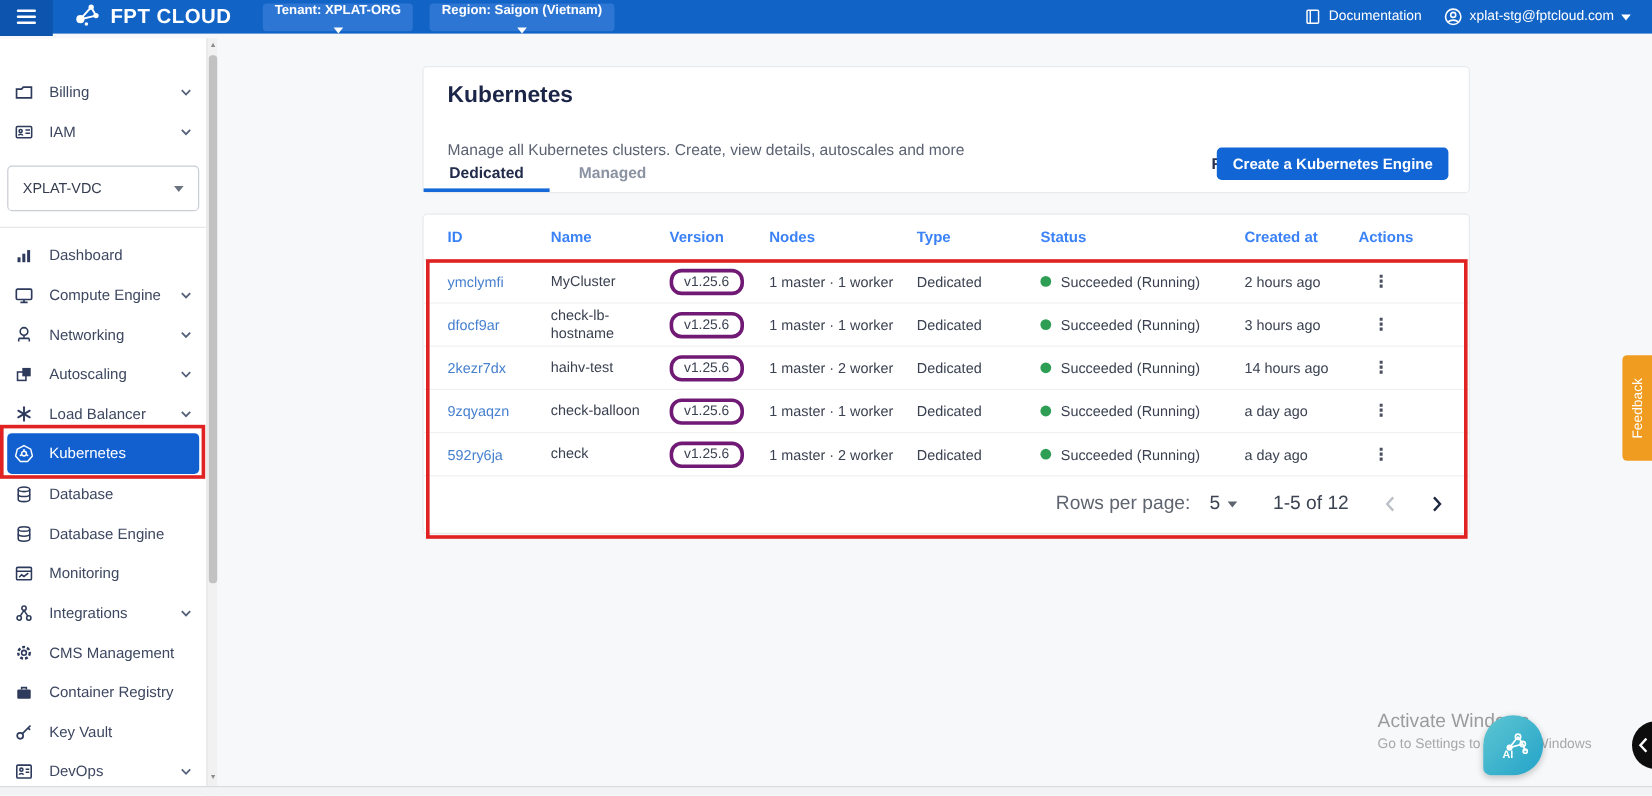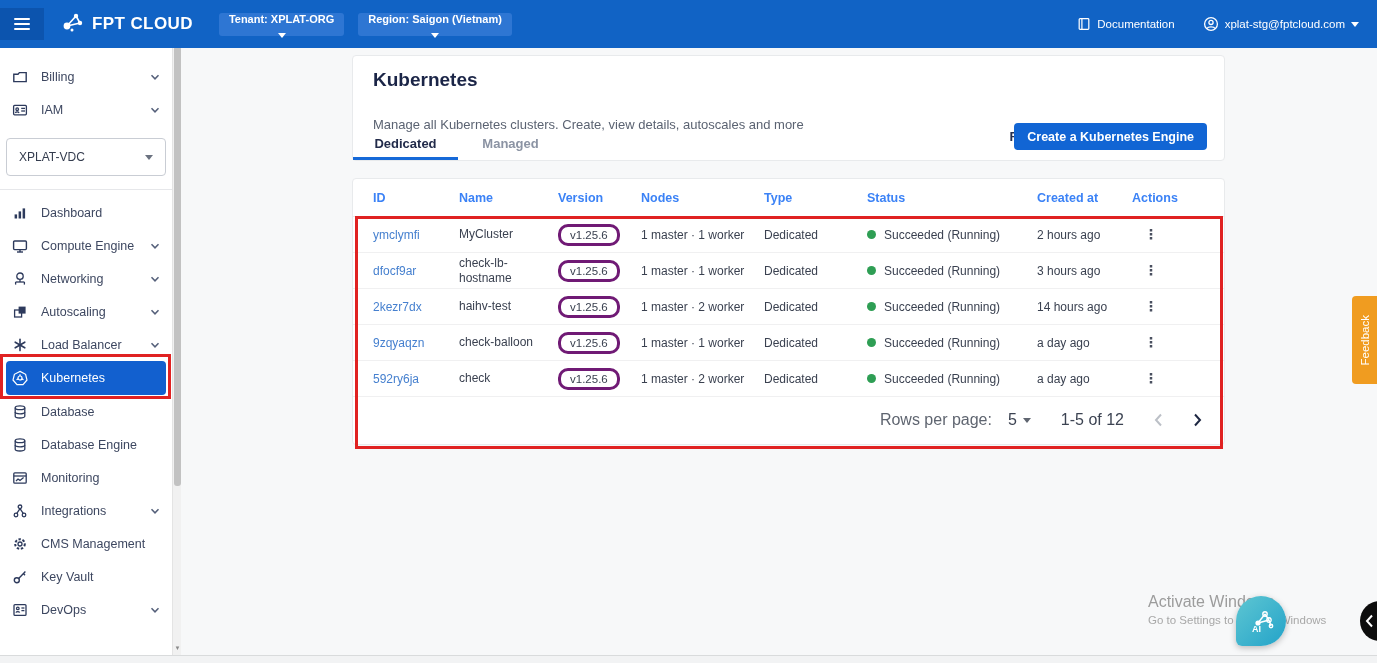--- a/index.html
+++ b/index.html
@@ -8,29 +8,29 @@
     --navy:#1b2547; --side-text:#3d4760; --cell:#3a4150;
     --green:#2e9e54; --red:#e02222; --orange:#f09c20;
     --border:#e8eaec; --bg:#f7f8f9;
   }
   *{margin:0;padding:0;box-sizing:border-box;}
   html,body{width:1377px;height:663px;overflow:hidden;}
   body{font-family:"Liberation Sans","DejaVu Sans",sans-serif;background:var(--bg);position:relative;}
   .screen{position:absolute;inset:0;overflow:hidden;}
 
   
-  .topbar{position:absolute;left:0;top:0;width:1377px;height:48px;background:var(--hdr-blue);display:flex;align-items:center;z-index:30;}
+  .topbar{position:absolute;left:0;top:0;width:1377px;height:28px;background:var(--hdr-blue);display:flex;align-items:center;z-index:30;}
   .hamburger{width:44px;height:32px;background:var(--hdr-dark);display:flex;flex-direction:column;justify-content:center;align-items:center;gap:3px;cursor:pointer;}
   .hamburger span{display:block;width:16px;height:2px;background:#fff;border-radius:1px;}
   .brand{display:flex;align-items:center;gap:6px;margin-left:16px;color:#fff;}
   .brand-text{font-size:17px;font-weight:700;letter-spacing:.4px;color:#fff;white-space:nowrap;}
   .top-pill{margin-left:26px;height:23px;padding:0 10px;border:none;border-radius:3px;background:var(--pill-blue);color:#fff;font-size:11px;font-weight:600;display:flex;align-items:center;gap:8px;cursor:pointer;font-family:inherit;flex-direction:column;}
   .top-pill + .top-pill{margin-left:14px;}
   .caret-down{width:0;height:0;border-left:4px solid transparent;border-right:4px solid transparent;border-top:5px solid #fff;}
-  .topbar-right{margin-left:auto;display:flex;align-items:center;gap:28px;padding-right:18px;color:#fff;}
+  .topbar-right{margin-left:auto;display:flex;align-items:center;gap:18px;padding-right:18px;color:#fff;}
   .topbar-link{display:flex;align-items:center;gap:6px;font-size:11.5px;color:#fff;cursor:pointer;}
   .topbar-link svg{display:block;}
 
   
   .sidebar{position:absolute;left:0;top:32px;width:172px;height:631px;background:#fff;z-index:10;padding-top:28px;}
   .nav-item{height:33px;display:flex;align-items:center;padding:0 12px;color:var(--side-text);font-size:12.5px;cursor:pointer;}
   .nav-item .ico{width:16px;height:16px;flex:0 0 16px;display:flex;align-items:center;justify-content:center;color:#2d3a5c;}
   .nav-item .lbl{margin-left:13px;white-space:nowrap;}
   .nav-item .chev{margin-left:auto;color:#55607a;display:flex;}
   .nav-item.selected{background:var(--sel-blue);color:#fff;border-radius:4px;margin:0 6px;padding:0 6px;height:34px;}
@@ -319,20 +319,29 @@
         </span>
     </div>
     <div class="nav-item">
       <span class="ico">
           <svg width="16" height="16" viewBox="0 0 16 16" fill="none" stroke="currentColor">
             <circle cx="8" cy="8" r="2" stroke-width="1.3"></circle>
             <circle cx="8" cy="8" r="4.8" stroke-width="2" stroke-dasharray="2.4 1.7"></circle>
           </svg>
         </span>
       <span class="lbl">CMS Management</span>
+    </div>
+    <div class="nav-item">
+      <span class="ico">
+          <svg width="16" height="16" viewBox="0 0 16 16">
+            <rect x="2.4" y="5.6" width="11.2" height="7.6" rx="1" fill="currentColor"></rect>
+            <path d="M6 5.6 V4 H10 V5.6" fill="none" stroke="currentColor" stroke-width="1.3"></path>
+          </svg>
+        </span>
+      <span class="lbl">Container Registry</span>
     </div>
     <div class="nav-item">
       <span class="ico">
           <svg width="16" height="16" viewBox="0 0 16 16" fill="none" stroke="currentColor" stroke-width="1.4">
             <circle cx="4.8" cy="11.2" r="2.5"></circle>
             <line x1="6.7" y1="9.4" x2="13.4" y2="2.6"></line>
             <line x1="11.4" y1="4.6" x2="13" y2="6.2"></line>
           </svg>
         </span>
       <span class="lbl">Key Vault</span>

